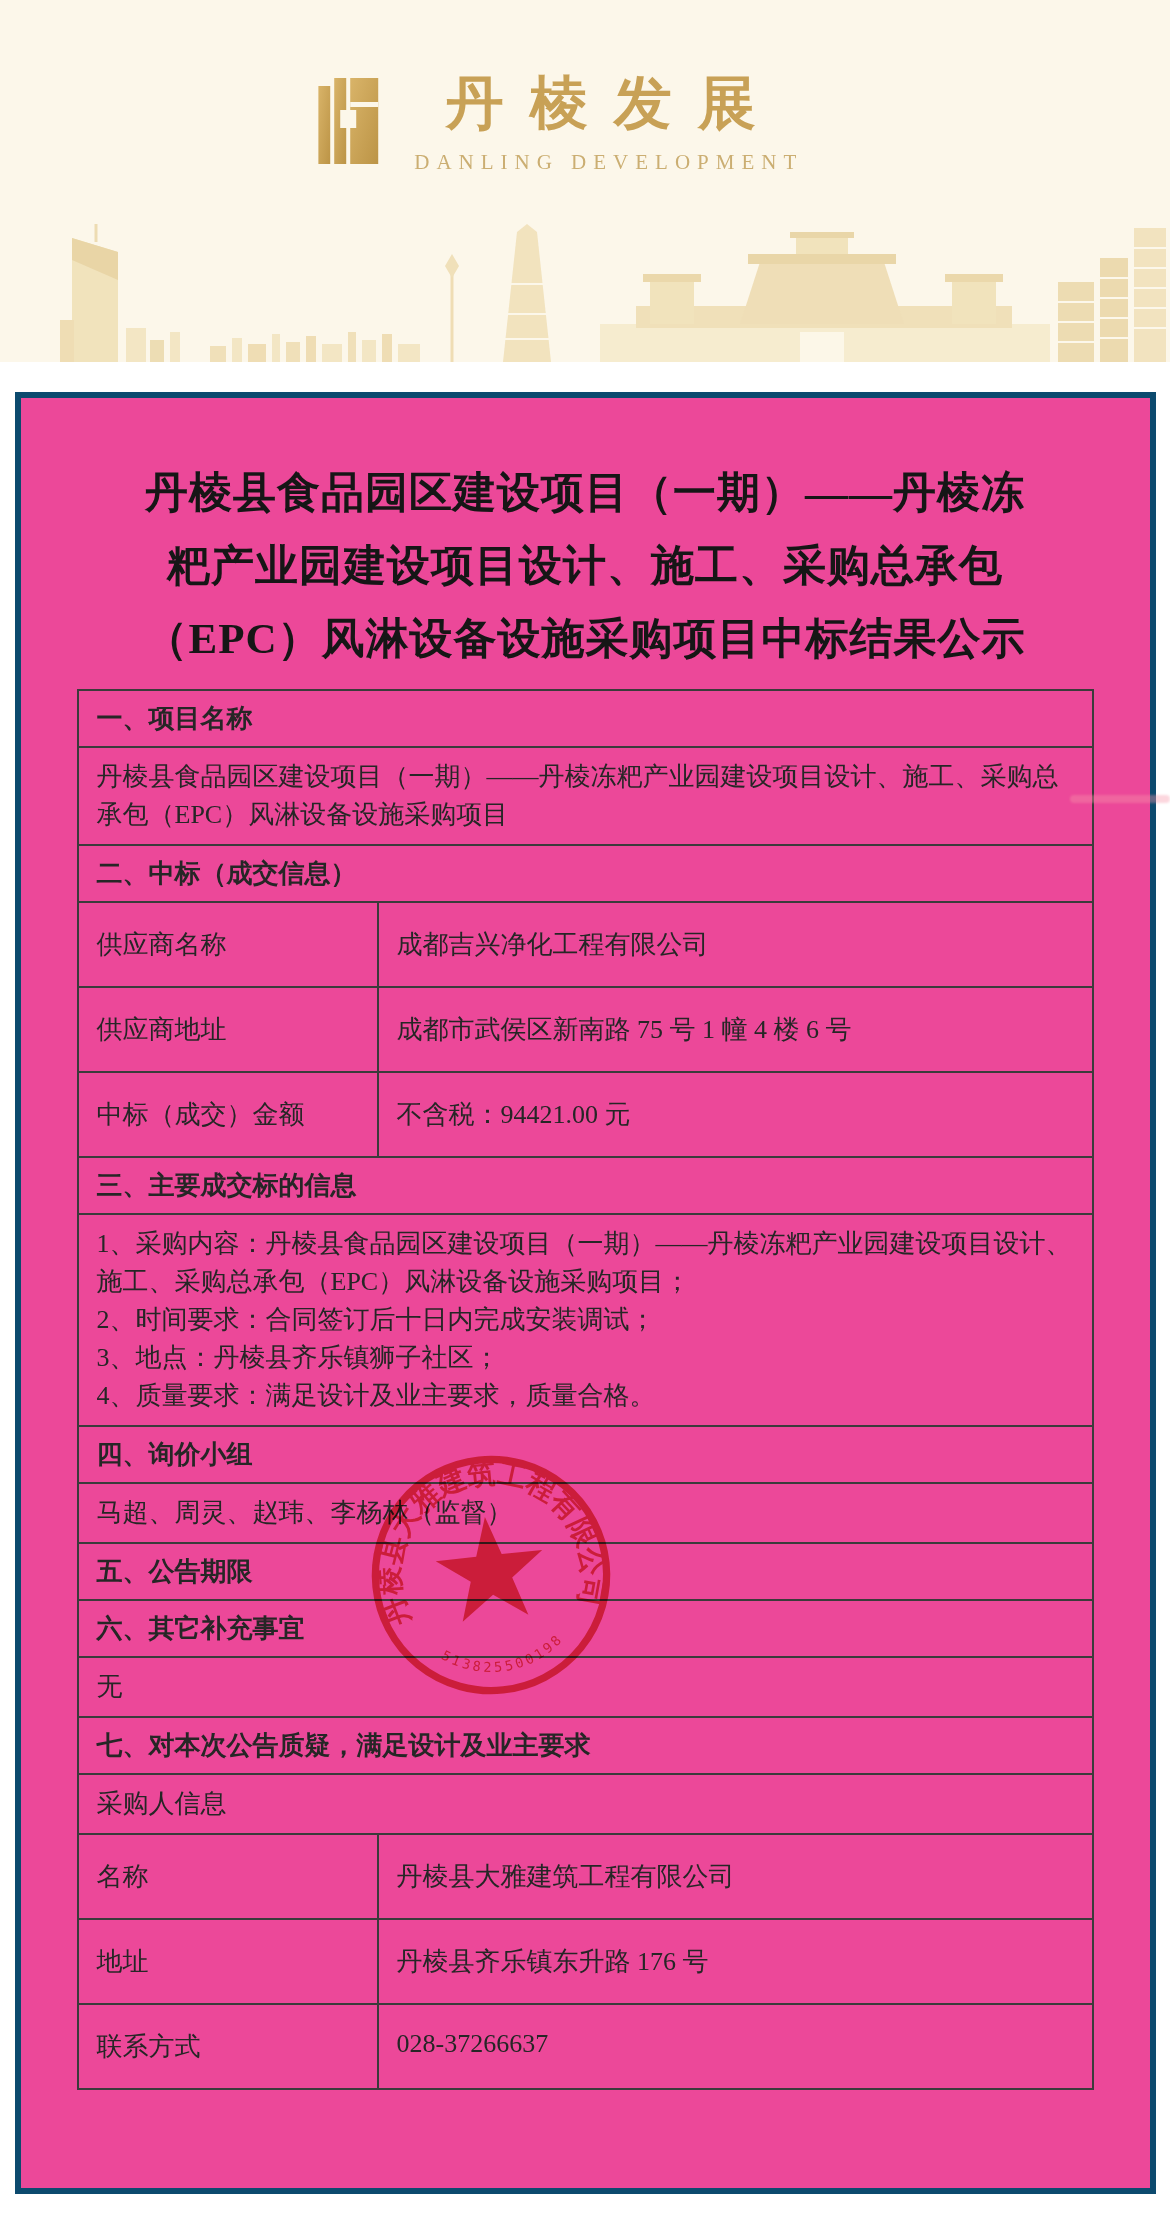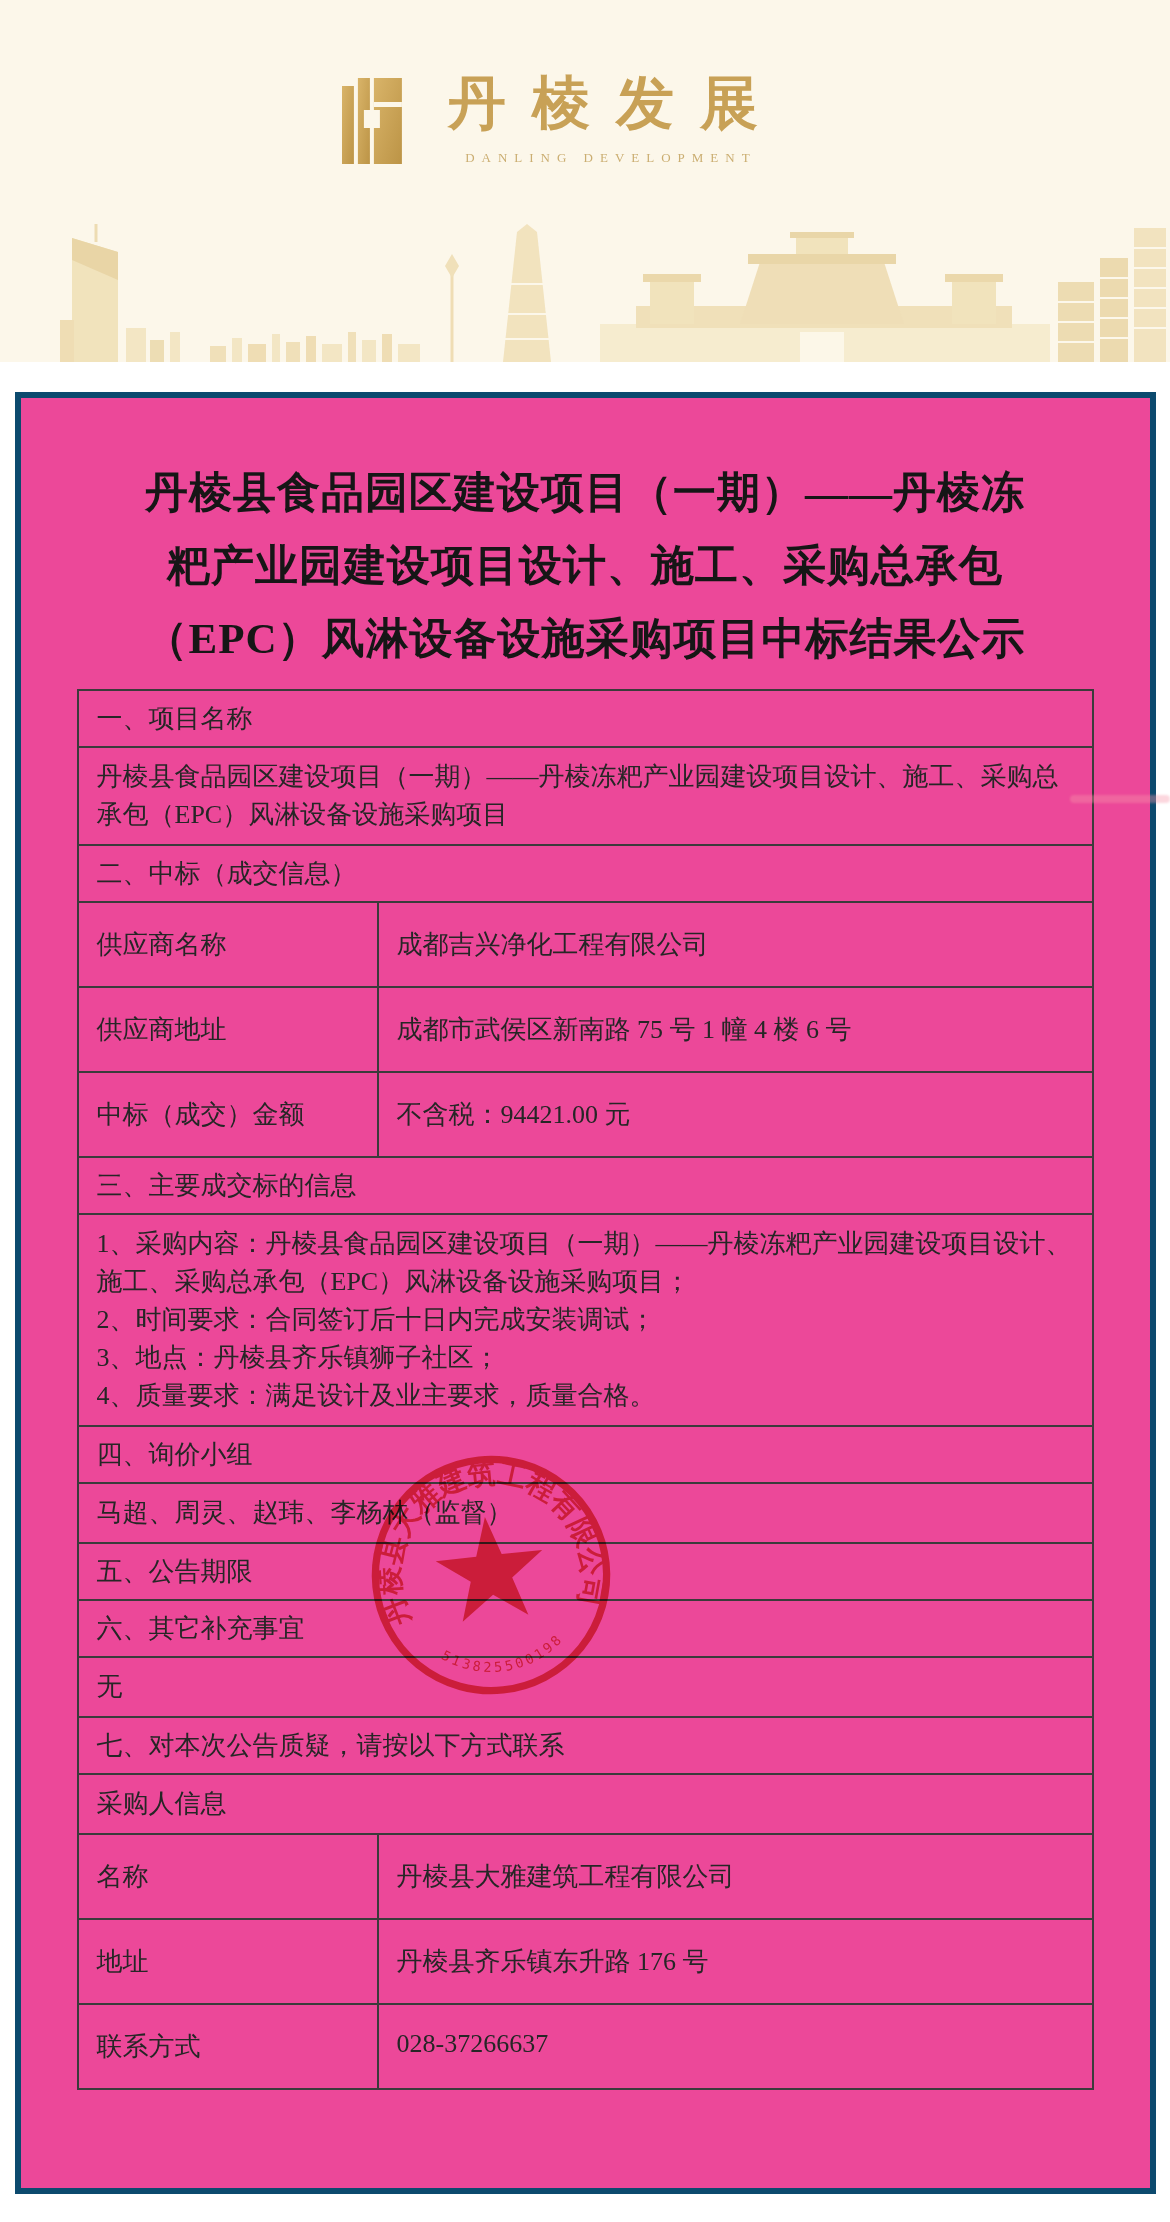--- a/index.html
+++ b/index.html
@@ -16,39 +16,39 @@
     position:absolute;top:72px;left:50%;transform:translateX(-55%);
     display:flex;align-items:flex-start;gap:34px;
   }
   .logo-mark{width:62px;height:86px;display:block;margin-top:6px;}
   .logo-texts{display:flex;flex-direction:column;align-items:center;justify-content:center;}
   .logo-cn{
     font-size:58px;font-weight:bold;color:#c8a156;letter-spacing:26px;
     line-height:1.1;white-space:nowrap;text-indent:10px;
   }
   .logo-en{
-    font-size:13px;color:#cbae72;letter-spacing:7px;margin-top:14px;white-space:nowrap;
+    font-size:21px;color:#cbae72;letter-spacing:7px;margin-top:14px;white-space:nowrap;
   }
   .skyline{position:absolute;left:0;bottom:0;width:1170px;height:138px;display:block;}
   
   .page{
     position:relative;width:1049px;margin:30px auto 16px;
     border:6px solid #0c4a6e;background:#ec4899;
     padding:58px 40px 98px;box-sizing:content-box;
   }
   .doc-title{
     text-align:center;font-weight:bold;font-size:43px;line-height:73px;
     color:#161616;letter-spacing:1px;margin-bottom:14px;
   }
   .doc-table{
     border:2px solid #3b3b3b;margin:0 16px;background:transparent;
   }
   .trow{font-size:26px;color:#262626;}
   .trow + .trow{border-top:2px solid #3b3b3b;}
-  .trow.header{font-weight:normal;padding:10px 18px;}
+  .trow.header{font-weight:bold;padding:10px 18px;}
   .trow.text{padding:10px 18px;line-height:38px;}
   .trow.pair{display:flex;align-items:stretch;padding:0;}
   .trow.pair .cell{padding:24px 18px;}
   .trow.pair .label{width:262px;flex:none;border-right:2px solid #3b3b3b;}
   .trow.pair .value{flex:1;}
   .line{display:block;}
   
   .stamp{
     position:absolute;left:345px;top:1052px;width:250px;height:250px;
     mix-blend-mode:multiply;opacity:.82;pointer-events:none;
@@ -175,21 +175,21 @@
         <div class="line">1、采购内容：丹棱县食品园区建设项目（一期）——丹棱冻粑产业园建设项目设计、施工、采购总承包（EPC）风淋设备设施采购项目；</div>
         <div class="line">2、时间要求：合同签订后十日内完成安装调试；</div>
         <div class="line">3、地点：丹棱县齐乐镇狮子社区；</div>
         <div class="line">4、质量要求：满足设计及业主要求，质量合格。</div>
       </div>
       <div class="trow header">四、询价小组</div>
       <div class="trow text">马超、周灵、赵玮、李杨林（监督）</div>
       <div class="trow header">五、公告期限</div>
       <div class="trow header">六、其它补充事宜</div>
       <div class="trow text">无</div>
-      <div class="trow header">七、对本次公告质疑，请按以下方式联系</div>
+      <div class="trow header">七、对本次公告质疑，满足设计及业主要求</div>
       <div class="trow text">采购人信息</div>
       <div class="trow pair">
         <div class="cell label">名称</div>
         <div class="cell value">丹棱县大雅建筑工程有限公司</div>
       </div>
       <div class="trow pair">
         <div class="cell label">地址</div>
         <div class="cell value">丹棱县齐乐镇东升路 176 号</div>
       </div>
       <div class="trow pair">

